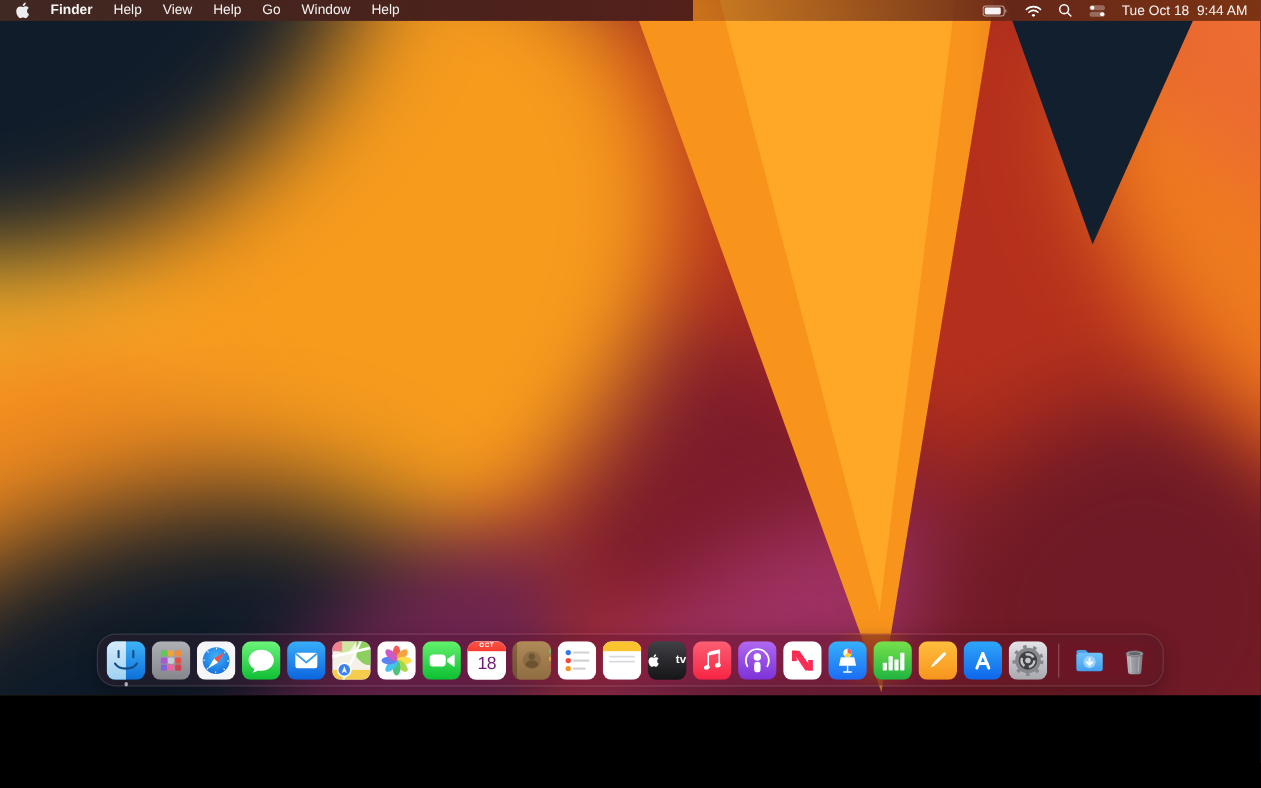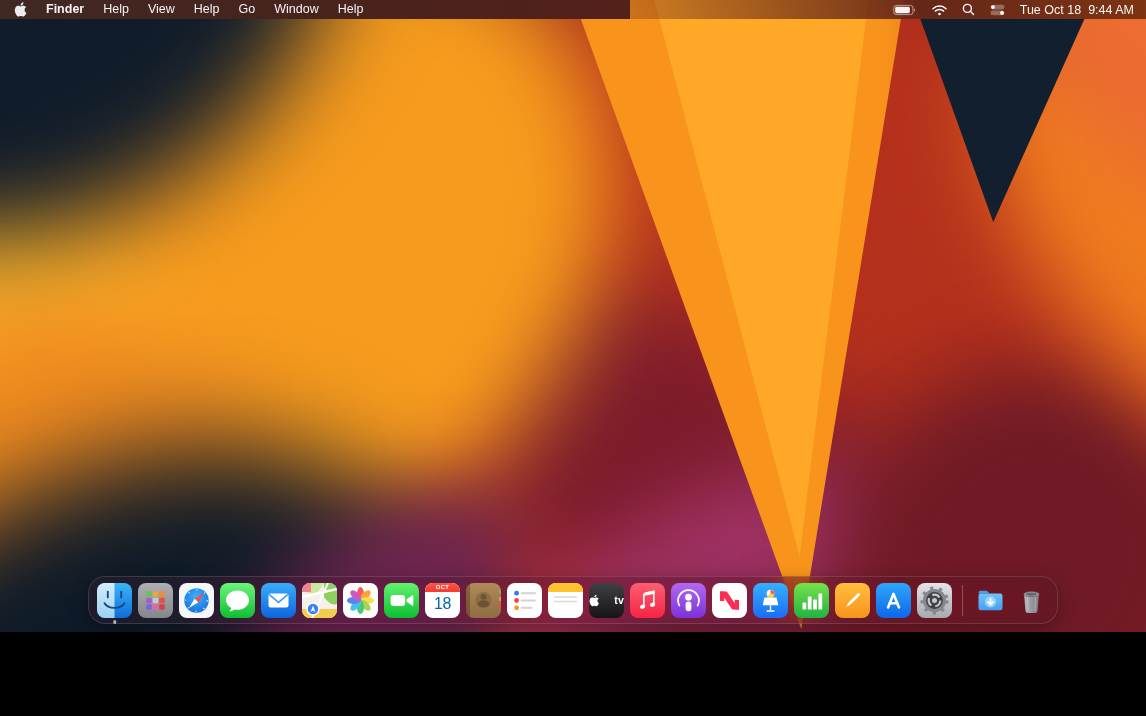--- a/index.html
+++ b/index.html
@@ -53,21 +53,21 @@
   .dk svg{display:block;width:35px;height:35px;}
   .run-dot{position:absolute;left:50%;bottom:-6px;transform:translateX(-50%);
            width:3.5px;height:3.5px;border-radius:50%;background:rgba(235,235,235,.7);}
   .dock-divider{width:1px;height:31px;background:rgba(255,255,255,.25);margin:0 4px;flex:none;}
   
   .cal{background:#ffffff;border-radius:8px;overflow:hidden;display:flex;flex-direction:column;box-sizing:border-box;}
   .cal-top{height:9.5px;background:linear-gradient(#fb5549,#f43b30);color:#fff;
            font-size:5.8px;font-weight:700;letter-spacing:.5px;
            display:flex;align-items:center;justify-content:center;}
   .cal-day{flex:1;display:flex;align-items:center;justify-content:center;
-           font-size:16px;color:#0369a1;letter-spacing:-.5px;padding-bottom:1px;}
+           font-size:16px;color:#701a75;letter-spacing:-.5px;padding-bottom:1px;}
   
   .tv{background:linear-gradient(#404045,#151518);border-radius:8px;color:#fff;
       display:flex;align-items:center;justify-content:center;gap:15px;}
   .tv-label{font-size:10.5px;font-weight:700;letter-spacing:.2px;}
   
   .ct{background:linear-gradient(#b08a58,#8f6d42);border-radius:8px;position:relative;overflow:hidden;}
   .ct-spine{position:absolute;left:0;top:0;bottom:0;width:3.5px;background:rgba(56,38,14,.35);}
   .ct-tab{position:absolute;right:0;width:2.5px;height:4.5px;border-radius:1px 0 0 1px;}
   .ct-tab.t1{top:7px;background:#6fb95c;}
   .ct-tab.t2{top:14px;background:#e8984a;}

